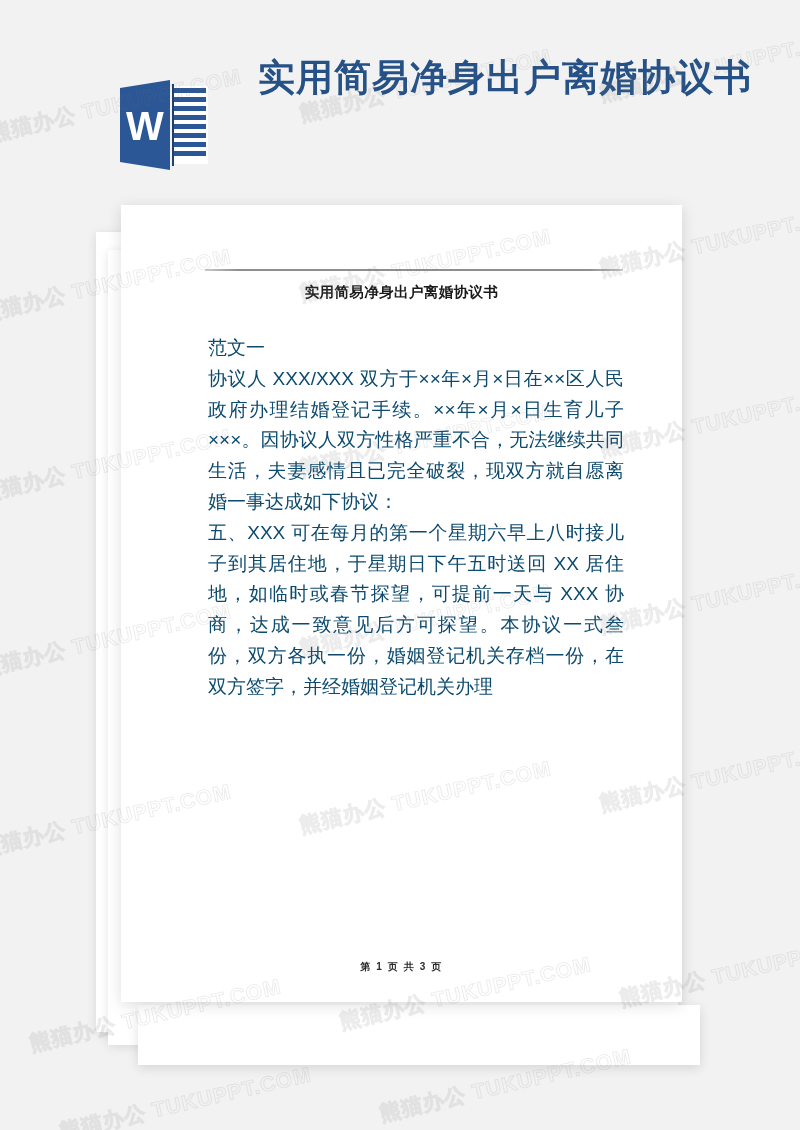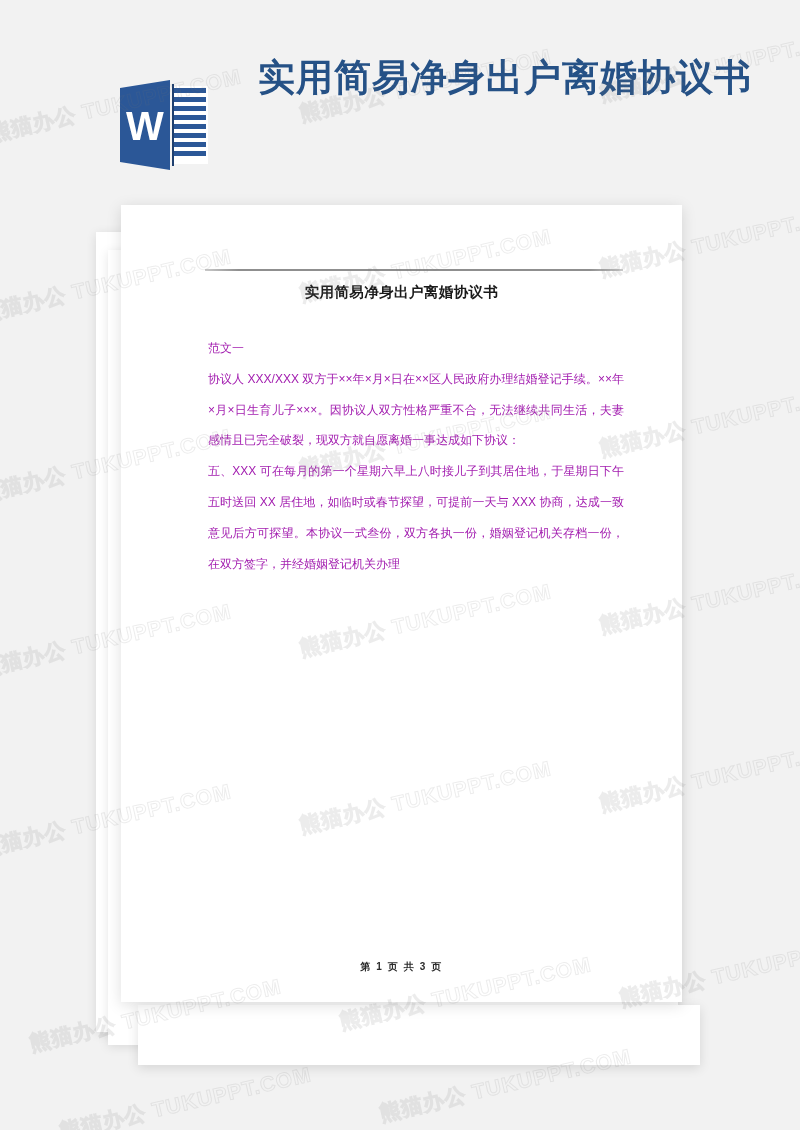--- a/index.html
+++ b/index.html
@@ -118,22 +118,22 @@
     font-size: 14.5px;
     font-weight: bold;
     color: #1a1a1a;
     letter-spacing: .4px;
   }
   #body-text {
     position: absolute;
     left: 87px; top: 128px;
     width: 416px;
     font-family: "Liberation Sans", "DejaVu Sans", sans-serif;
-    font-size: 12px;
-    color: #a21caf;
+    font-size: 19px;
+    color: #0c4a6e;
     line-height: 30.8px;
     text-align: justify;
     text-justify: inter-character;
   }
   #body-text p {
     margin: 0;
   }
   #page-footer {
     position: absolute;
     left: 0; top: 755px;

